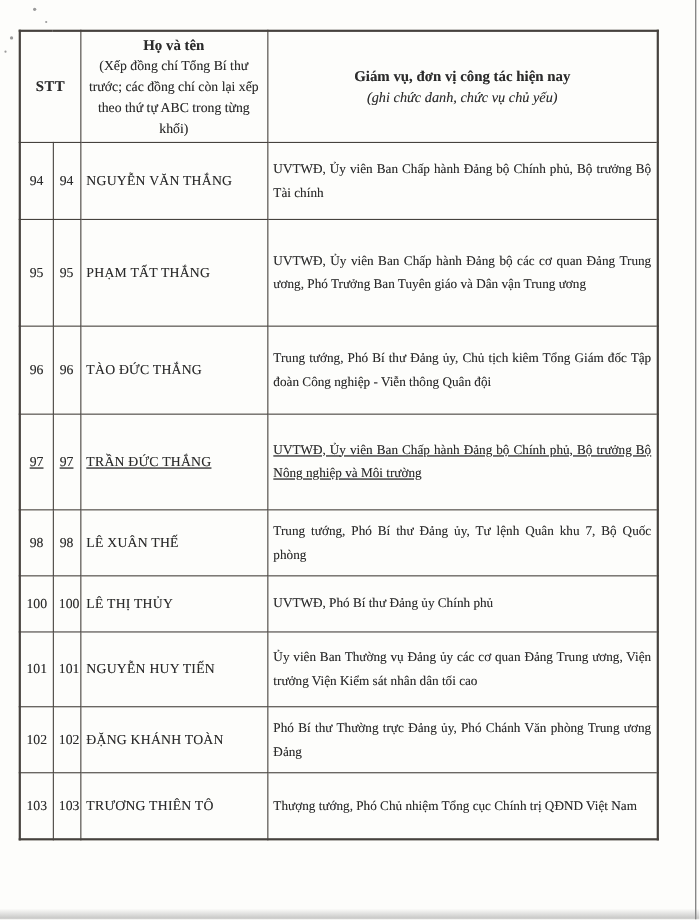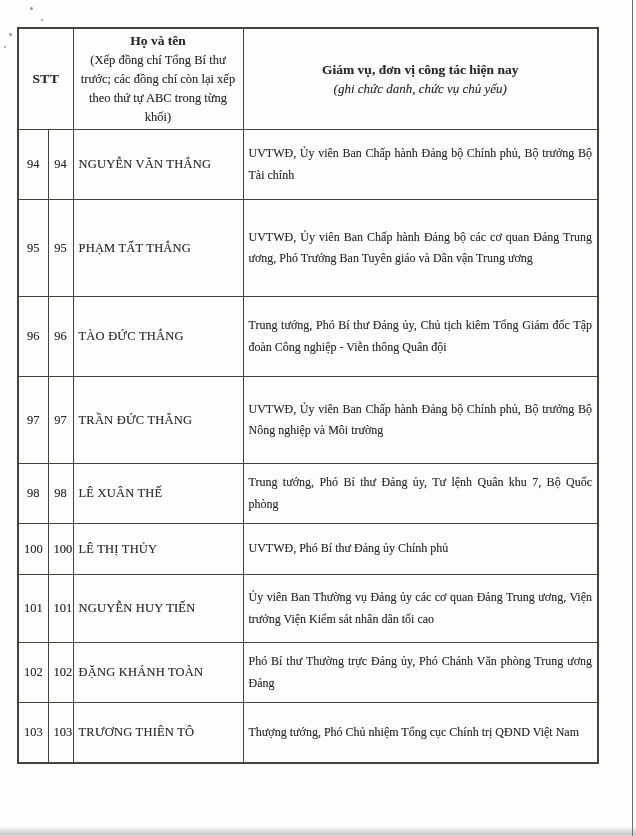--- a/index.html
+++ b/index.html
@@ -127,21 +127,21 @@
         <td class="cell-num">95</td>
         <td class="cell-name">PHẠM TẤT THẮNG</td>
         <td class="cell-pos">UVTWĐ, Ủy viên Ban Chấp hành Đảng bộ các cơ quan Đảng Trung ương, Phó Trưởng Ban Tuyên giáo và Dân vận Trung ương</td>
       </tr>
       <tr style="height:80px;">
         <td class="cell-num">96</td>
         <td class="cell-num">96</td>
         <td class="cell-name">TÀO ĐỨC THẮNG</td>
         <td class="cell-pos">Trung tướng, Phó Bí thư Đảng ủy, Chủ tịch kiêm Tổng Giám đốc Tập đoàn Công nghiệp - Viễn thông Quân đội</td>
       </tr>
-      <tr style="height:87px;">
+      <tr style="height:87px;text-decoration:underline;">
         <td class="cell-num">97</td>
         <td class="cell-num">97</td>
         <td class="cell-name">TRẦN ĐỨC THẮNG</td>
         <td class="cell-pos">UVTWĐ, Ủy viên Ban Chấp hành Đảng bộ Chính phủ, Bộ trưởng Bộ Nông nghiệp và Môi trường</td>
       </tr>
       <tr style="height:60px;">
         <td class="cell-num">98</td>
         <td class="cell-num">98</td>
         <td class="cell-name">LÊ XUÂN THẾ</td>
         <td class="cell-pos">Trung tướng, Phó Bí thư Đảng ủy, Tư lệnh Quân khu 7, Bộ Quốc phòng</td>

